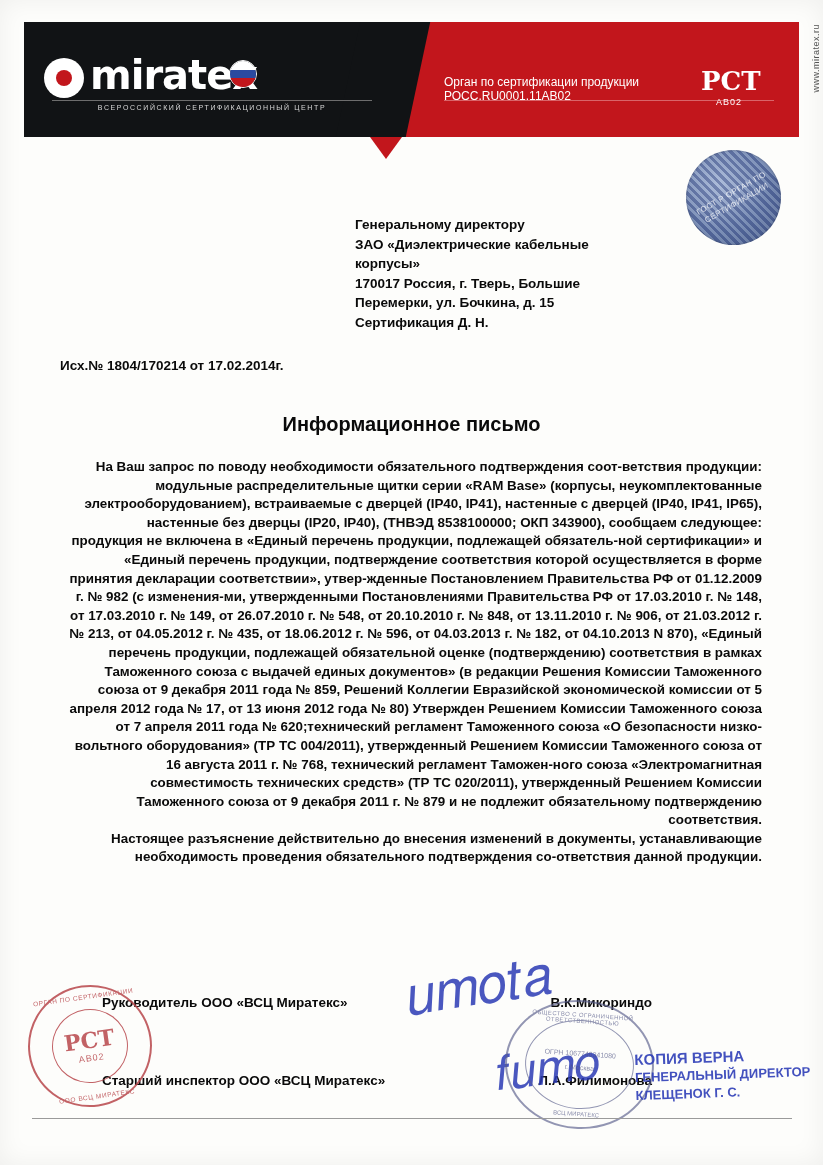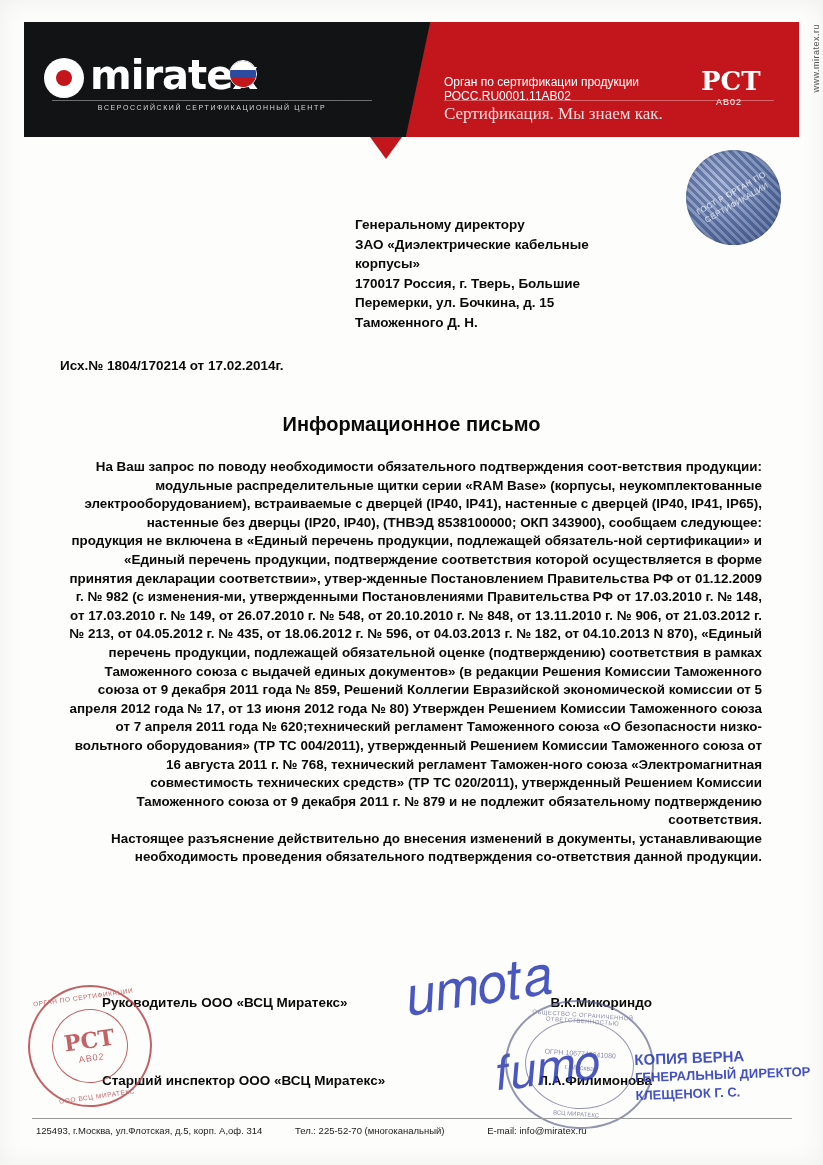--- a/index.html
+++ b/index.html
@@ -237,21 +237,20 @@
       <div class="logo-flag">
         <i class="flag-w"></i>
           <i class="flag-b"></i>
           <i class="flag-r"></i>
       </div>
       <div class="logo-sub">ВСЕРОССИЙСКИЙ СЕРТИФИКАЦИОННЫЙ ЦЕНТР</div>
     </div>
 
     <div class="hdr-certline">Орган по сертификации продукции РОСС.RU0001.11АВ02</div>
     <div class="hdr-rule"></div>
-    <div class="hdr-slogan">Сертификация. Мы знаем как.</div>
 
     <div class="pct-mark">
       <div class="glyph">РСТ</div>
       <div class="code">АВ02</div>
     </div>
   </div>
 
   <div class="notch"></div>
 
   <div class="site-vertical">www.miratex.ru</div>
@@ -259,21 +258,21 @@
   <div class="holo">
     <div class="hx">ГОСТ Р ОРГАН ПО СЕРТИФИКАЦИИ</div>
   </div>
 
   <div class="addressee">
     <div>Генеральному директору</div>
     <div>ЗАО «Диэлектрические кабельные</div>
     <div> корпусы»</div>
     <div>170017 Россия, г. Тверь, Большие</div>
     <div>Перемерки, ул. Бочкина, д. 15</div>
-    <div>Таможенного Д. Н.</div>
+    <div>Сертификация Д. Н.</div>
   </div>
 
   <div class="outgoing">Исх.№ 1804/170214 от  17.02.2014г.</div>
 
   <div class="doc-title">Информационное письмо</div>
 
   <div class="body-text">
     <p class="indent">На Ваш запрос по поводу необходимости обязательного подтверждения соот-ветствия продукции: модульные распределительные щитки серии «RAM Base» (корпусы, неукомплектованные электрооборудованием), встраиваемые с дверцей (IP40, IP41), настенные с дверцей (IP40, IP41, IP65), настенные без дверцы (IP20, IP40), (ТНВЭД 8538100000; ОКП 343900),  сообщаем следующее:</p>
     <p class="p-gap">продукция не включена в «Единый перечень продукции, подлежащей обязатель-ной сертификации» и «Единый перечень продукции, подтверждение соответствия которой осуществляется в форме принятия декларации соответствии», утвер-жденные Постановлением Правительства РФ от 01.12.2009 г. № 982 (с изменения-ми, утвержденными Постановлениями Правительства РФ от 17.03.2010 г. № 148, от 17.03.2010 г. № 149, от 26.07.2010 г. № 548, от 20.10.2010 г. № 848, от 13.11.2010 г. № 906, от 21.03.2012 г. № 213, от 04.05.2012 г. № 435, от 18.06.2012 г. № 596, от 04.03.2013 г. № 182, от 04.10.2013 N 870), «Единый перечень продукции, подлежащей обязательной оценке (подтверждению) соответствия в рамках Таможенного союза с выдачей единых документов» (в редакции Решения Комиссии Таможенного союза от 9 декабря 2011 года № 859, Решений Коллегии Евразийской экономической комиссии от 5 апреля 2012 года № 17, от 13 июня 2012 года № 80) Утвержден Решением Комиссии Таможенного союза от 7 апреля 2011 года № 620;технический регламент Таможенного союза «О безопасности низко-вольтного оборудования» (ТР ТС 004/2011), утвержденный Решением Комиссии Таможенного союза от 16 августа 2011 г. № 768, технический регламент Таможен-ного союза «Электромагнитная совместимость технических средств» (ТР ТС 020/2011), утвержденный  Решением Комиссии Таможенного союза от 9 декабря 2011 г. № 879 и не подлежит обязательному подтверждению соответствия.</p>
     <p class="indent p-gap">Настоящее разъяснение действительно до внесения изменений в документы, устанавливающие необходимость проведения обязательного подтверждения со-ответствия данной продукции.</p>
@@ -307,20 +306,15 @@
     <div class="t4">ВСЦ МИРАТЕКС</div>
   </div>
 
   <div class="kopia">
     <div>КОПИЯ   ВЕРНА</div>
     <div class="l2">ГЕНЕРАЛЬНЫЙ ДИРЕКТОР</div>
     <div class="l2">КЛЕЩЕНОК Г. С.</div>
   </div>
 
   <div class="footer-rule"></div>
-  <div class="footer">
-    <span>125493, г.Москва,  ул.Флотская, д.5, корп. А,оф. 314</span>
-    <span class="f2">Тел.: 225-52-70 (многоканальный)</span>
-    <span class="f3">E-mail: info@miratex.ru</span>
-  </div>
 
   <div class="edge"></div>
 </div>
 
 </body></html>

